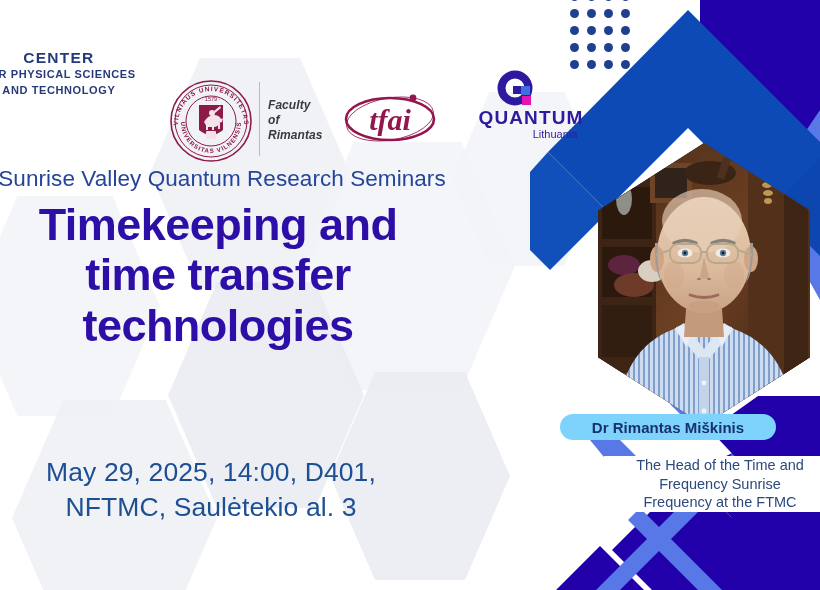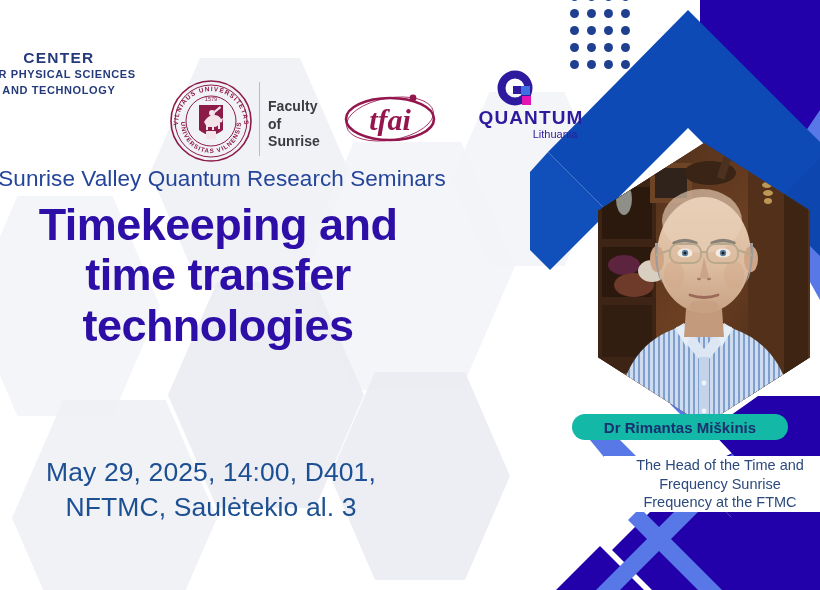--- a/index.html
+++ b/index.html
@@ -55,22 +55,22 @@
     white-space:nowrap;
   }
 
   .vuseal { position:absolute; left:168px; top:38px; width:86px; height:86px; }
   .divider {
     position:absolute; left:259px; top:42px;
     width:1px; height:74px; background:#b9bcc4;
   }
   .facphys {
     position:absolute; left:268px; top:58px;
-    font-size:14px; font-weight:bold; color:#3a3a42;
-    line-height:1.25; letter-spacing:.005em;
+    font-size:12px; font-weight:bold; color:#3a3a42;
+    line-height:1.25; letter-spacing:.005em;font-style:italic;
   }
   .tfai { position:absolute; left:341px; top:48px; width:98px; height:58px; }
   .qlogo { position:absolute; left:477px; top:28px; width:108px; height:76px;text-align:center; }
 
   
   .kicker {
     position:absolute; left:-38px; top:166px; width:520px;
     text-align:center;
     font-size:22.5px; color:#24459a; letter-spacing:.003em;
     white-space:nowrap;
@@ -96,23 +96,23 @@
     width:212px; height:282px;
     clip-path: polygon(50% 0%, 100% 24%, 100% 76%, 50% 100%, 0% 76%, 0% 24%);
     overflow:hidden;
     background:#3a2418;
     z-index:6;
   }
   .photohex svg { display:block; }
 
   
   .namebadge {
-    position:absolute; left:572px; top:414px;
+    position:absolute; left:560px; top:414px;
     width:216px; height:26px;
-    background:#14b8a6;
+    background:#7dd3fc;
     border-radius:13px;
     z-index:8;
     display:flex; align-items:center; justify-content:center;
   }
   .namebadge span {
     font-size:15px; font-weight:bold; color:#19306e;
     white-space:nowrap; letter-spacing:.002em;
   }
   .roleblock {
     position:absolute; left:604px; top:456px;
@@ -365,21 +365,21 @@
         </g>
 
         <rect x="38" y="53" width="10" height="8" rx="1" fill="#f3e4ea"></rect>
       </svg>
     </div>
 
     <div class="divider"></div>
 
     <div class="facphys">
       <div>Faculty of</div>
-      <div>Sunrise</div>
+      <div>Rimantas</div>
     </div>
 
     <div class="tfai">
       <svg width="98" height="58" viewBox="0 0 98 58">
         <ellipse cx="49" cy="31" rx="44" ry="21" fill="none" stroke="#93174e" stroke-width="2.6"></ellipse>
         <ellipse cx="49" cy="31" rx="44" ry="21" fill="none" stroke="#93174e" stroke-width="0.8" transform="rotate(-10 49 31)"></ellipse>
         <text x="49" y="42" font-size="30" font-style="italic" font-weight="bold" fill="#93174e" text-anchor="middle" font-family="'Liberation Serif', serif">tfai</text>
         <circle cx="72" cy="10" r="3.4" fill="#93174e"></circle>
       </svg>
     </div>

